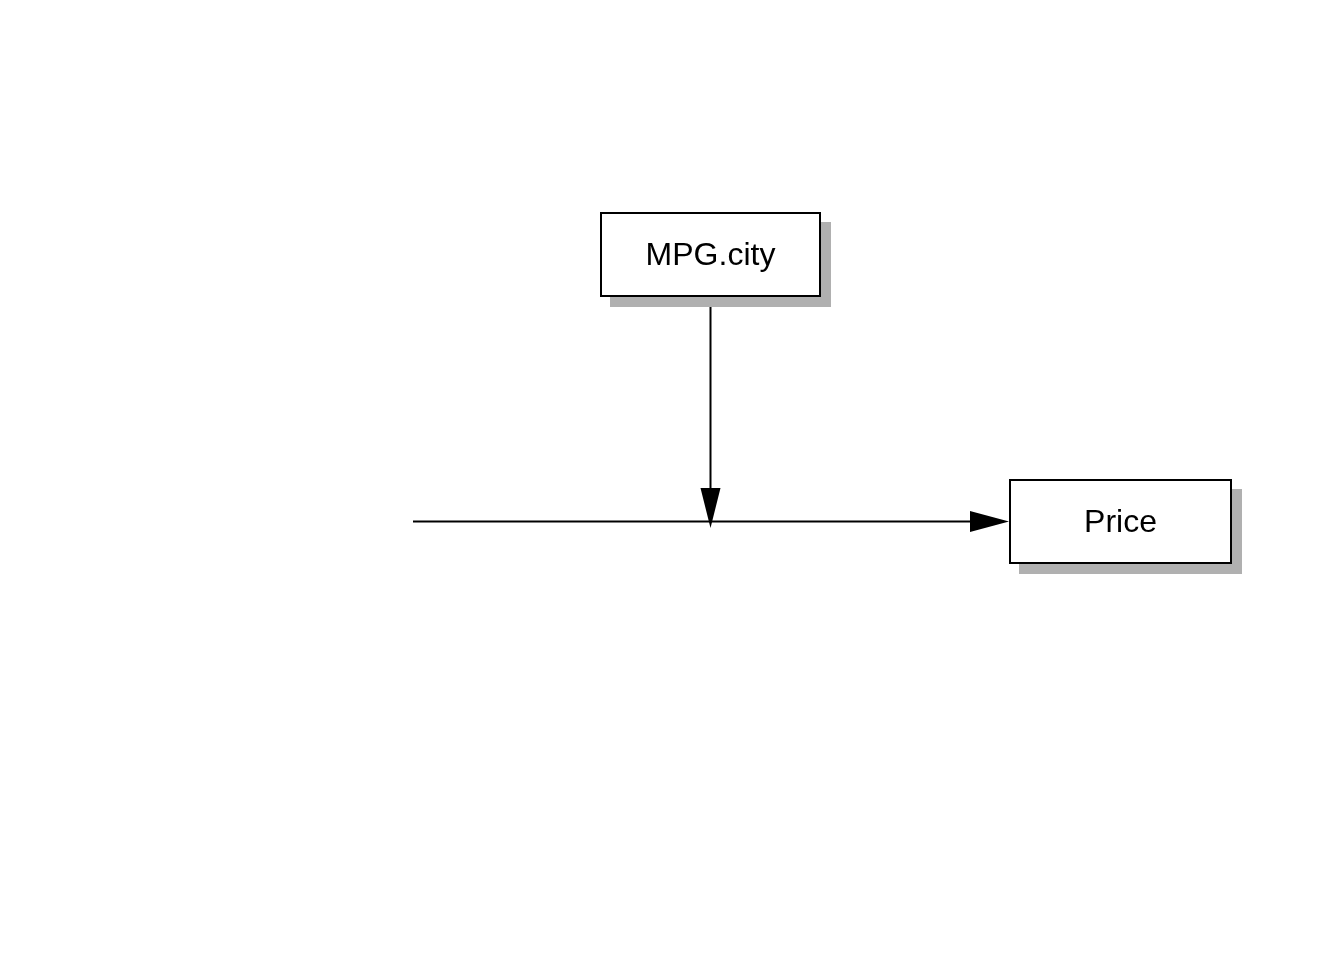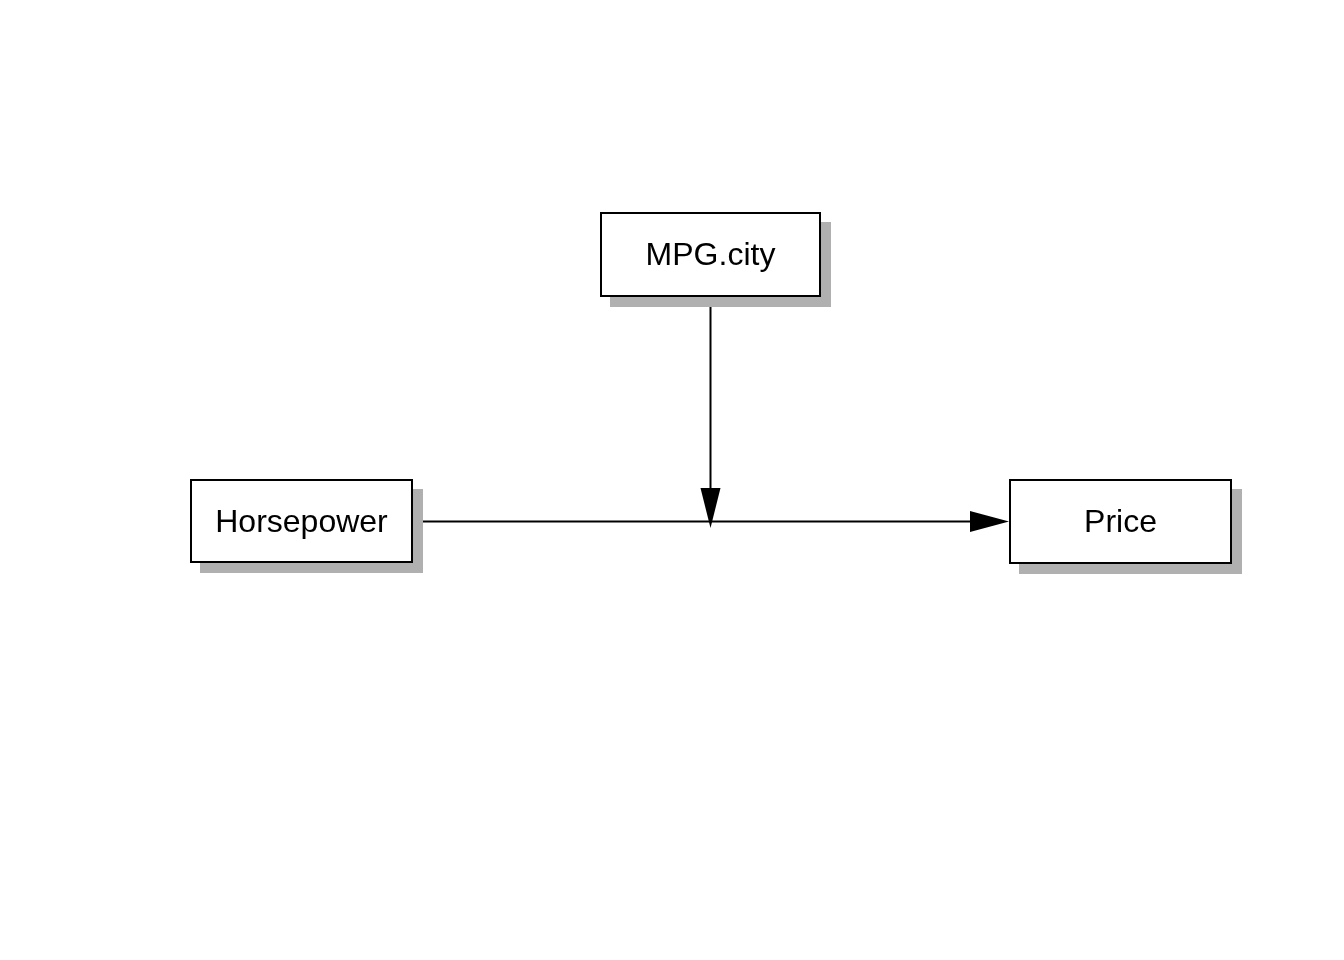--- a/index.html
+++ b/index.html
@@ -51,21 +51,18 @@
     <polygon points="970,511 970,532 1009,521.5" fill="#000000"></polygon>
 
     <line x1="710.5" y1="297" x2="710.5" y2="492" stroke="#000000" stroke-width="2"></line>
     <polygon points="700.5,488 720.5,488 710.5,528" fill="#000000"></polygon>
   </svg>
 
   <div class="node node-mpg-city">
     <span>MPG.city</span>
   </div>
 
-  <div class="node node-horsepower">
-    <span>Horsepower</span>
-  </div>
 
   <div class="node node-price">
     <span>Price</span>
   </div>
 
 </div>
 
 </body></html>

